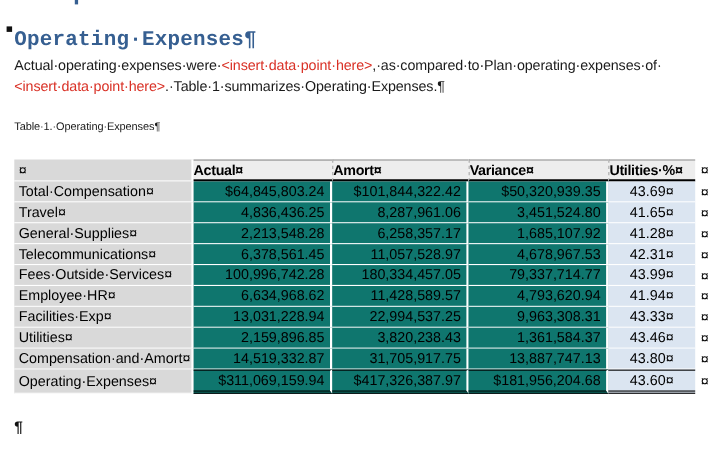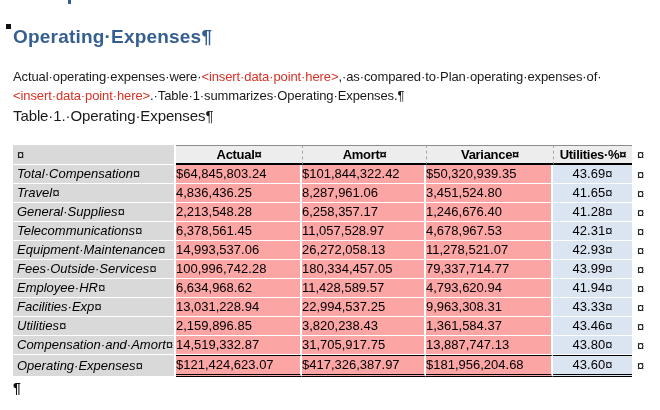--- a/index.html
+++ b/index.html
@@ -5,45 +5,45 @@
   html,body{margin:0;padding:0;}
   body{
     width:660px;height:410px;background:#ffffff;position:relative;overflow:hidden;
     font-family:"Liberation Sans","DejaVu Sans",sans-serif;
     -webkit-font-smoothing:antialiased;
   }
   .top-dot{position:absolute;left:68px;top:0;width:3px;height:4px;background:#365f91;}
   .margin-square{position:absolute;left:6px;top:24px;width:5px;height:5px;background:#111;}
   h1{
     position:absolute;left:13px;top:25px;margin:0;
-    font-family:Liberation Sans, sans-serif;
+    font-family:Liberation Mono, monospace;
     font-size:19px;line-height:23px;font-weight:bold;color:#365f91;letter-spacing:.2px;
     white-space:nowrap;
   }
-  .intro{position:absolute;left:13px;top:68px;margin:0;font-size:13px;line-height:18.5px;
+  .intro{position:absolute;left:13px;top:51px;margin:0;font-size:13px;line-height:18.5px;
     color:#1a1a1a;letter-spacing:-.1px;white-space:nowrap;}
   .tline{display:block;}
   .red{color:#d93025;}
   .mark{color:#1a1a1a;}
-  .caption{position:absolute;left:13px;top:107px;margin:0;font-size:15px;line-height:17px;
+  .caption{position:absolute;left:13px;top:107px;margin:0;font-size:10px;line-height:17px;
     color:#1a1a1a;letter-spacing:-.1px;white-space:nowrap;}
   table{
     position:absolute;left:13px;top:145px;border-collapse:separate;border-spacing:0;
     table-layout:fixed;font-size:13px;color:#000;
   }
   td{height:18px;line-height:18px;padding:0;box-sizing:border-box;overflow:hidden;white-space:nowrap;}
   
   .hl{background:#d9d9d9;text-align:left;padding-left:4px;height:17px;line-height:17px;
       border-right:2px solid #fff;border-bottom:1px solid #fff;}
-  .hn{background:#ededed;font-weight:bold;text-align:center;height:17px;line-height:17px;
+  .hn{background:#ededed;font-weight:bold;height:17px;line-height:17px;
       letter-spacing:-.3px;border-top:1px solid #8c8c8c;border-bottom:2px solid #000;}
   .dash{border-left:1px dashed #a6a6a6;}
   
-  .lbl{background:#d9d9d9;text-align:left;padding-left:4px;border-right:2px solid #fff;border-bottom:1px solid #fff;font-style:italic;}
-  .num{background:#fca5a5;padding-right:5px;border-right:2px solid #fff;border-bottom:1px solid #fff;}
+  .lbl{background:#d9d9d9;text-align:left;padding-left:4px;border-right:2px solid #fff;border-bottom:1px solid #fff;}
+  .num{background:#0f766e;text-align:right;padding-right:5px;border-right:2px solid #fff;border-bottom:1px solid #fff;}
   .pct{background:#dbe5f1;text-align:center;border-bottom:1px solid #fff;margin-left:48px;}
   .eor{background:transparent;text-align:left;padding-left:5px;border:0;}
   
   .tt{border-top:1px solid #000;border-bottom:3px double #000;}
   .closing{position:absolute;left:13px;top:380px;font-size:14px;font-weight:bold;color:#111;}
 </style>
 </head>
 <body>
 
 <div>
@@ -91,38 +91,30 @@
           <td class="num">4,836,436.25</td>
           <td class="num">8,287,961.06</td>
           <td class="num">3,451,524.80</td>
           <td class="pct">41.65¤</td>
           <td class="eor">¤</td>
         </tr>
         <tr>
           <td class="lbl">General·Supplies¤</td>
           <td class="num">2,213,548.28</td>
           <td class="num">6,258,357.17</td>
-          <td class="num">1,246,676.40</td>
+          <td class="num">1,685,107.92</td>
           <td class="pct">41.28¤</td>
           <td class="eor">¤</td>
         </tr>
         <tr>
           <td class="lbl">Telecommunications¤</td>
           <td class="num">6,378,561.45</td>
           <td class="num">11,057,528.97</td>
           <td class="num">4,678,967.53</td>
           <td class="pct">42.31¤</td>
-          <td class="eor">¤</td>
-        </tr>
-        <tr>
-          <td class="lbl">Equipment·Maintenance¤</td>
-          <td class="num">14,993,537.06</td>
-          <td class="num">26,272,058.13</td>
-          <td class="num">11,278,521.07</td>
-          <td class="pct">42.93¤</td>
           <td class="eor">¤</td>
         </tr>
         <tr>
           <td class="lbl">Fees·Outside·Services¤</td>
           <td class="num">100,996,742.28</td>
           <td class="num">180,334,457.05</td>
           <td class="num">79,337,714.77</td>
           <td class="pct">43.99¤</td>
           <td class="eor">¤</td>
         </tr>
@@ -153,21 +145,21 @@
         <tr>
           <td class="lbl">Compensation·and·Amort¤</td>
           <td class="num">14,519,332.87</td>
           <td class="num">31,705,917.75</td>
           <td class="num">13,887,747.13</td>
           <td class="pct">43.80¤</td>
           <td class="eor">¤</td>
         </tr>
         <tr>
           <td class="lbl">Operating·Expenses¤</td>
-          <td class="num tt">$121,424,623.07</td>
+          <td class="num tt">$311,069,159.94</td>
           <td class="num tt">$417,326,387.97</td>
           <td class="num tt">$181,956,204.68</td>
           <td class="pct tt">43.60¤</td>
           <td class="eor">¤</td>
         </tr>
       </tbody>
   </table>
 
   <div class="closing">¶</div>
 

